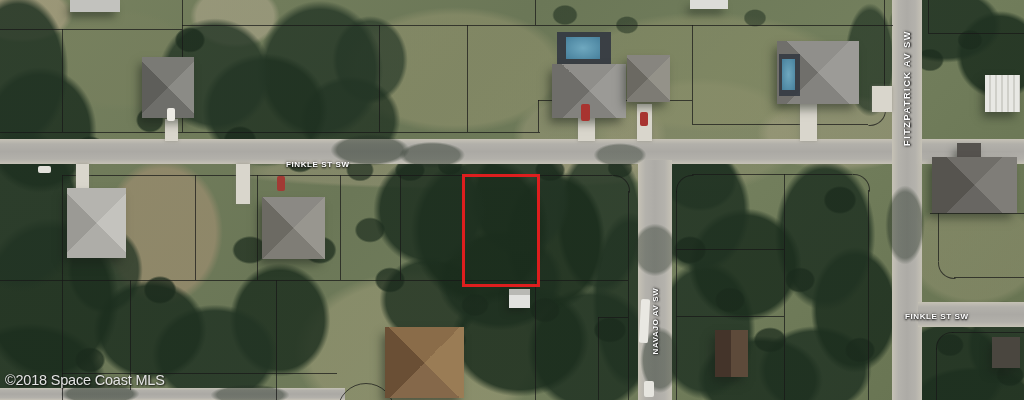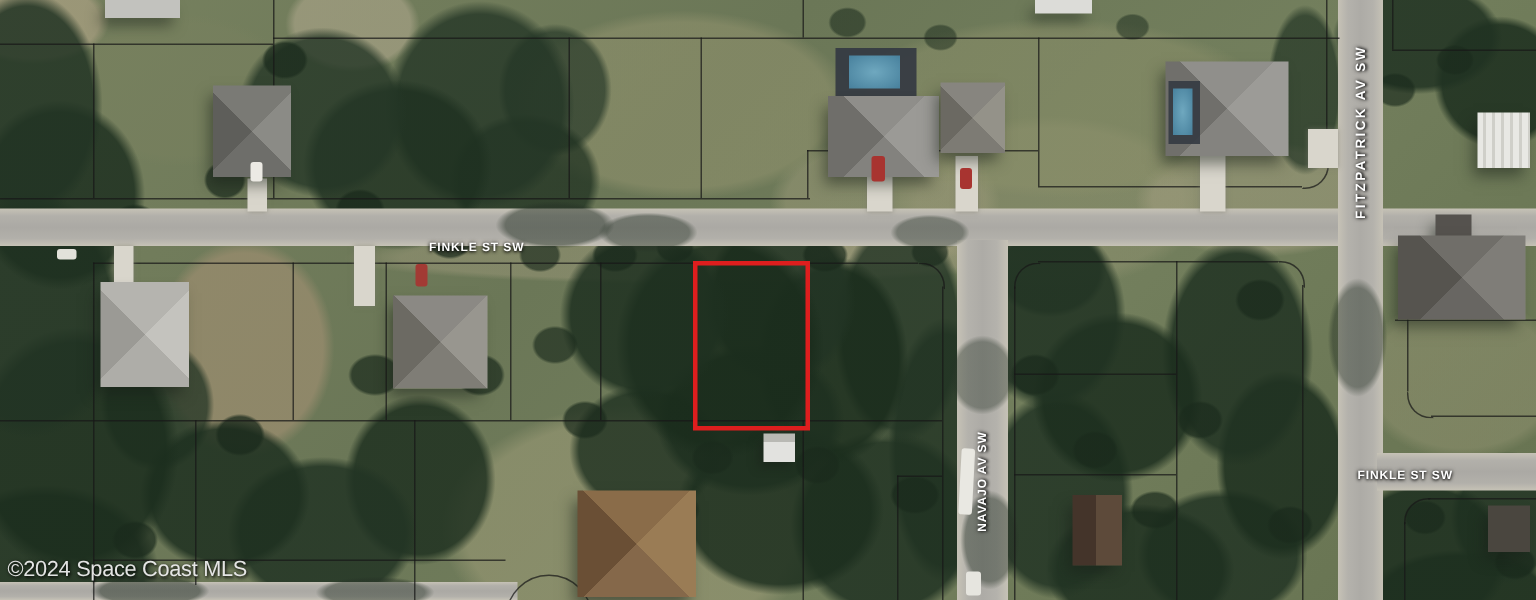--- a/index.html
+++ b/index.html
@@ -231,15 +231,15 @@
   <div class="veh" style="left:644px;top:381px;width:10px;height:16px;background:#e6e5df;"></div>
   <div class="veh" style="left:38px;top:166px;width:13px;height:7px;background:#e2e1da;"></div>
 
   <div class="red-parcel"></div>
 
   <div class="lbl" style="left:286px;top:160px;">FINKLE ST SW</div>
   <div class="lbl lblv" style="left:907px;top:88px;font-size:9px;letter-spacing:1.6px;">FITZPATRICK AV SW</div>
   <div class="lbl lblv" style="left:655px;top:321px;">NAVAJO AV SW</div>
   <div class="lbl" style="left:905px;top:312px;text-align:right;">FINKLE ST SW</div>
 
-  <div class="wm">©2024 Space Coast MLS</div>
+  <div class="wm">©2018 Space Coast MLS</div>
 
 </div>
 
 </body></html>

